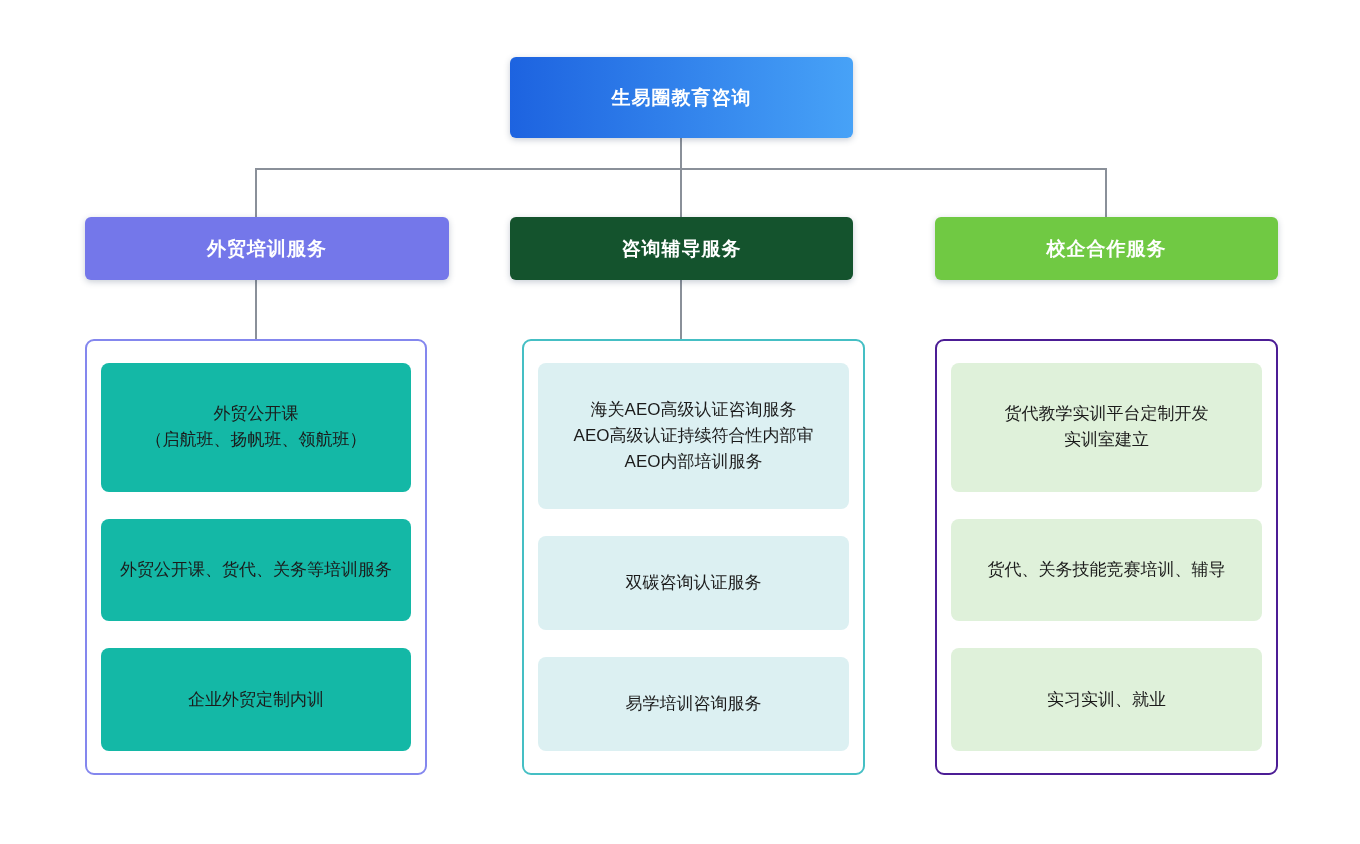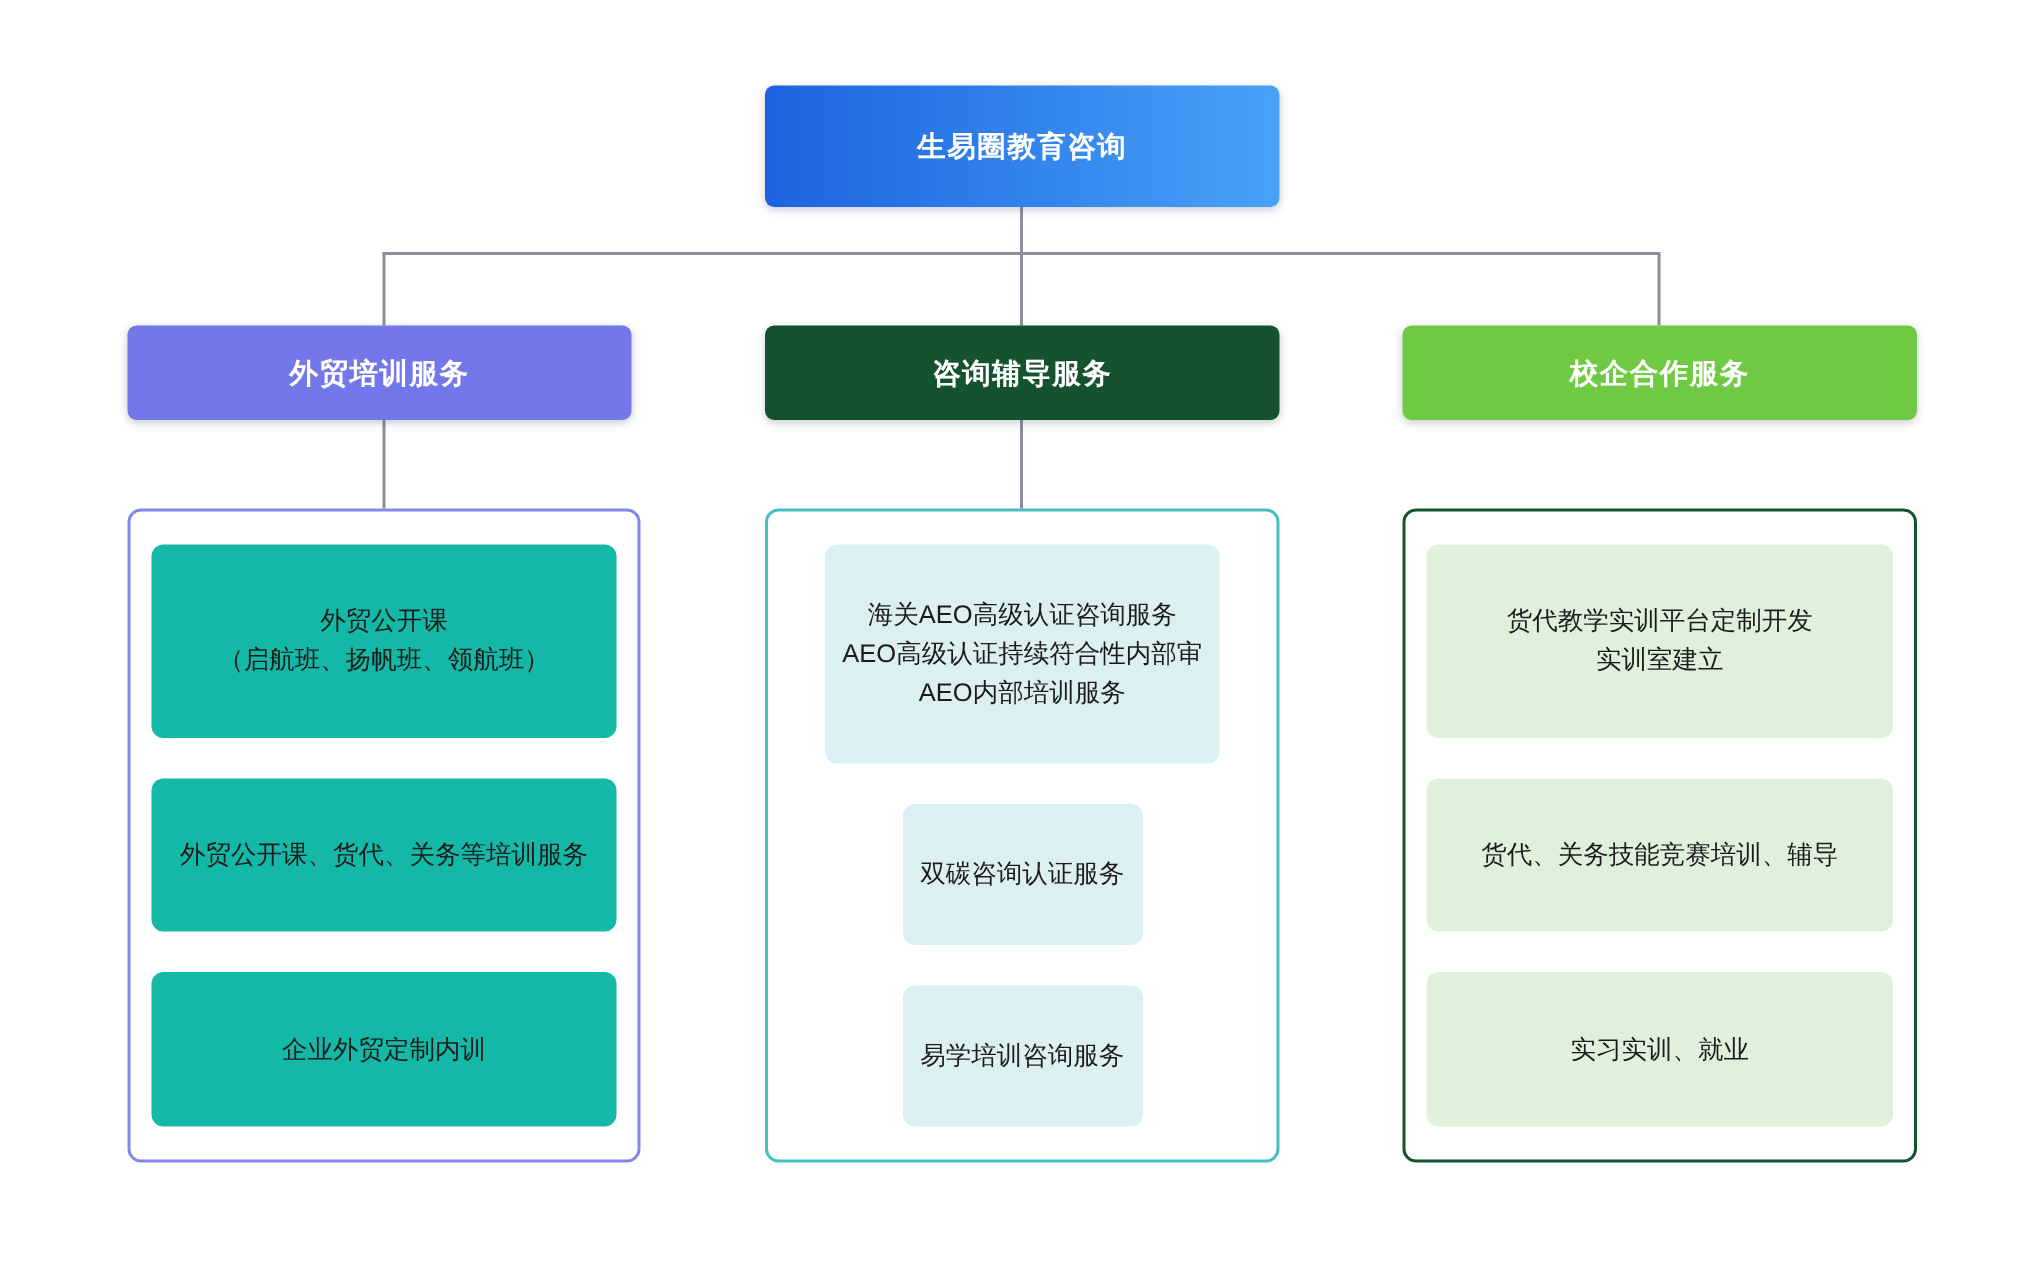--- a/index.html
+++ b/index.html
@@ -27,21 +27,21 @@
     color: #ffffff;
     font-weight: 700;
     font-size: 19px;
     letter-spacing: 1px;
     box-shadow: 0 2px 6px rgba(40, 60, 90, 0.25);
   }
   .root {
     left: 510px; top: 57px; width: 343px; height: 81px;
     background: linear-gradient(90deg, #1d63e0 0%, #47a2f7 100%);
   }
-  .header.b1 { left: 85px;  top: 217px; width: 336px; height: 63px; background: #7477ea; }
+  .header.b1 { left: 85px;  top: 217px; width: 364px; height: 63px; background: #7477ea; }
   .header.b2 { left: 510px; top: 217px; width: 343px; height: 63px; background: #14532d; }
   .header.b3 { left: 935px; top: 217px; width: 343px; height: 63px; background: #70c943; }
 
   
   .conn { position: absolute; background: #8a9099; }
   .conn-h { height: 1.5px; }
   .conn-v { width: 1.5px; }
   .v-root   { left: 680px;  top: 120px; height: 97px; }
   .h-main   { left: 255px;  top: 168px; width: 851px; }
   .v-left   { left: 255px;  top: 168px; height: 49px; }
@@ -57,22 +57,22 @@
     box-sizing: border-box;
     background: #ffffff;
     border-radius: 9px;
     display: flex;
     flex-direction: column;
     justify-content: space-between;
     gap: 27px;
     padding: 22px 14px;
   }
   .group.b1 { left: 85px;  width: 342px; border: 2px solid #8487ee; }
-  .group.b2 { left: 510px; width: 343px; border: 2px solid #45bfc4; align-items: center; }
-  .group.b3 { left: 935px; width: 343px; border: 2px solid #14532d; }
+  .group.b2 { left: 522px; width: 343px; border: 2px solid #45bfc4; }
+  .group.b3 { left: 935px; width: 343px; border: 2px solid #4c1d95; }
 
   
   .card {
     flex: 1 1 auto;
     display: flex;
     align-items: center;
     justify-content: center;
     border-radius: 8px;
     padding: 8px 12px;
     box-sizing: border-box;

